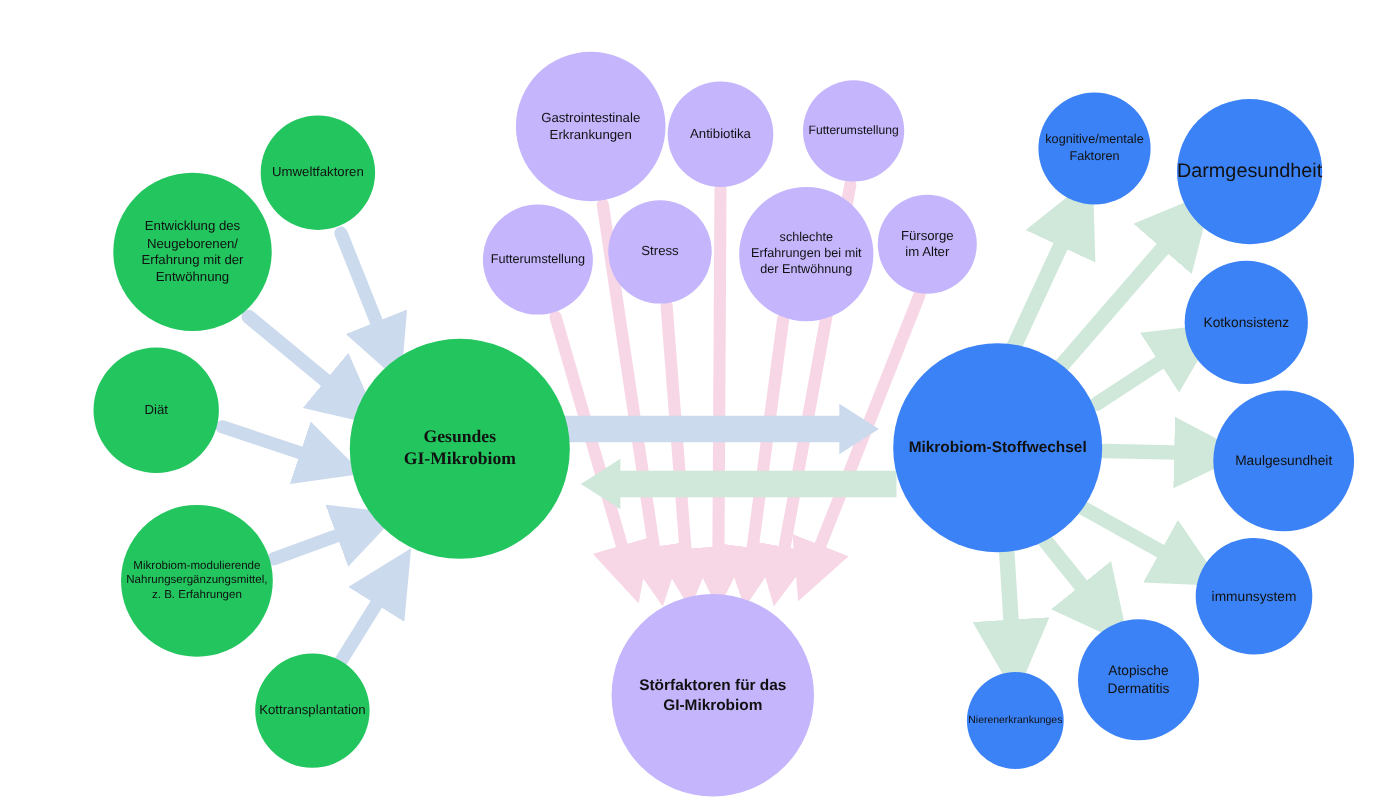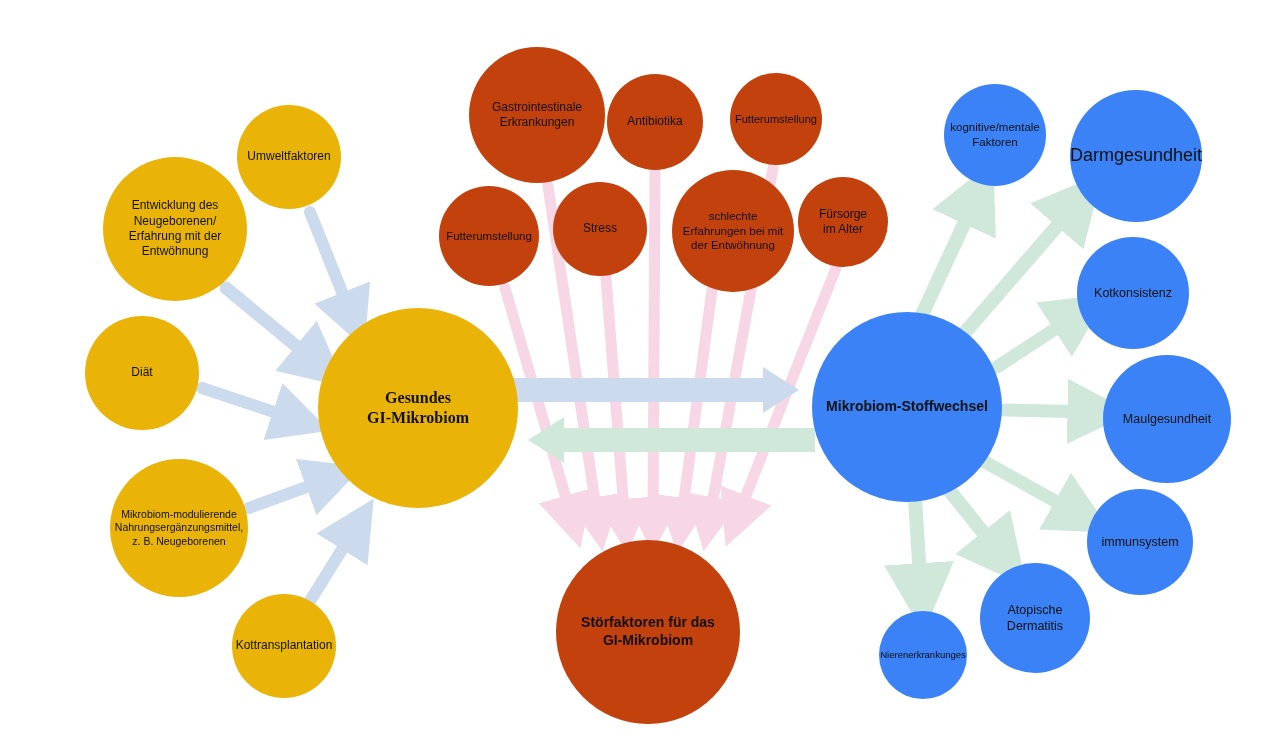--- a/index.html
+++ b/index.html
@@ -1,22 +1,22 @@
 <!DOCTYPE html>
 <html><head>
 <meta charset="utf-8">
 <style>
   html,body{margin:0;padding:0;background:#ffffff;}
   body{font-family:"Liberation Sans",sans-serif;}
   #stage{position:relative;width:1269px;height:738px;background:#ffffff;overflow:hidden;}
   #edges{position:absolute;left:0;top:0;width:1269px;height:738px;}
   .node{position:absolute;border-radius:50%;display:flex;align-items:center;justify-content:center;text-align:center;box-sizing:border-box;color:#111111;line-height:1.28;}
   .node span{display:block;padding:0 6px;white-space:pre-line;}
-  .n-blue{background:#eab308;}
-  .n-pink{background:#c2410c;}
+  .n-blue{background:#22c55e;}
+  .n-pink{background:#c4b5fd;}
   .n-green{background:#3b82f6;}
   .hub{font-weight:bold;}
 </style>
 </head>
 <body>
 
 <div id="stage">
 
   <svg id="edges" viewBox="0 0 1269 738" xmlns="http://www.w3.org/2000/svg">
     <defs>
@@ -108,21 +108,21 @@
       </div>
       <div class="node n-blue" style="left: 237px; top: 105px; width: 104px; height: 104px; font-size: 12px;">
         <span>Umweltfaktoren</span>
       </div>
       <div class="node n-blue" style="left: 85px; top: 316px; width: 114px; height: 114px; font-size: 12px;">
         <span>Diät</span>
       </div>
       <div class="node n-blue" style="left: 110px; top: 459px; width: 138px; height: 138px; font-size: 10.5px;">
         <span>Mikrobiom-modulierende
 Nahrungsergänzungsmittel,
-z. B. Neugeborenen</span>
+z. B. Erfahrungen</span>
       </div>
       <div class="node n-blue" style="left: 232px; top: 594px; width: 104px; height: 104px; font-size: 12px;">
         <span>Kottransplantation</span>
       </div>
       <div class="node n-pink" style="left: 469px; top: 47px; width: 136px; height: 136px; font-size: 12px;">
         <span>Gastrointestinale
 Erkrankungen</span>
       </div>
       <div class="node n-pink" style="left: 607px; top: 74px; width: 96px; height: 96px; font-size: 12px;">
         <span>Antibiotika</span>

